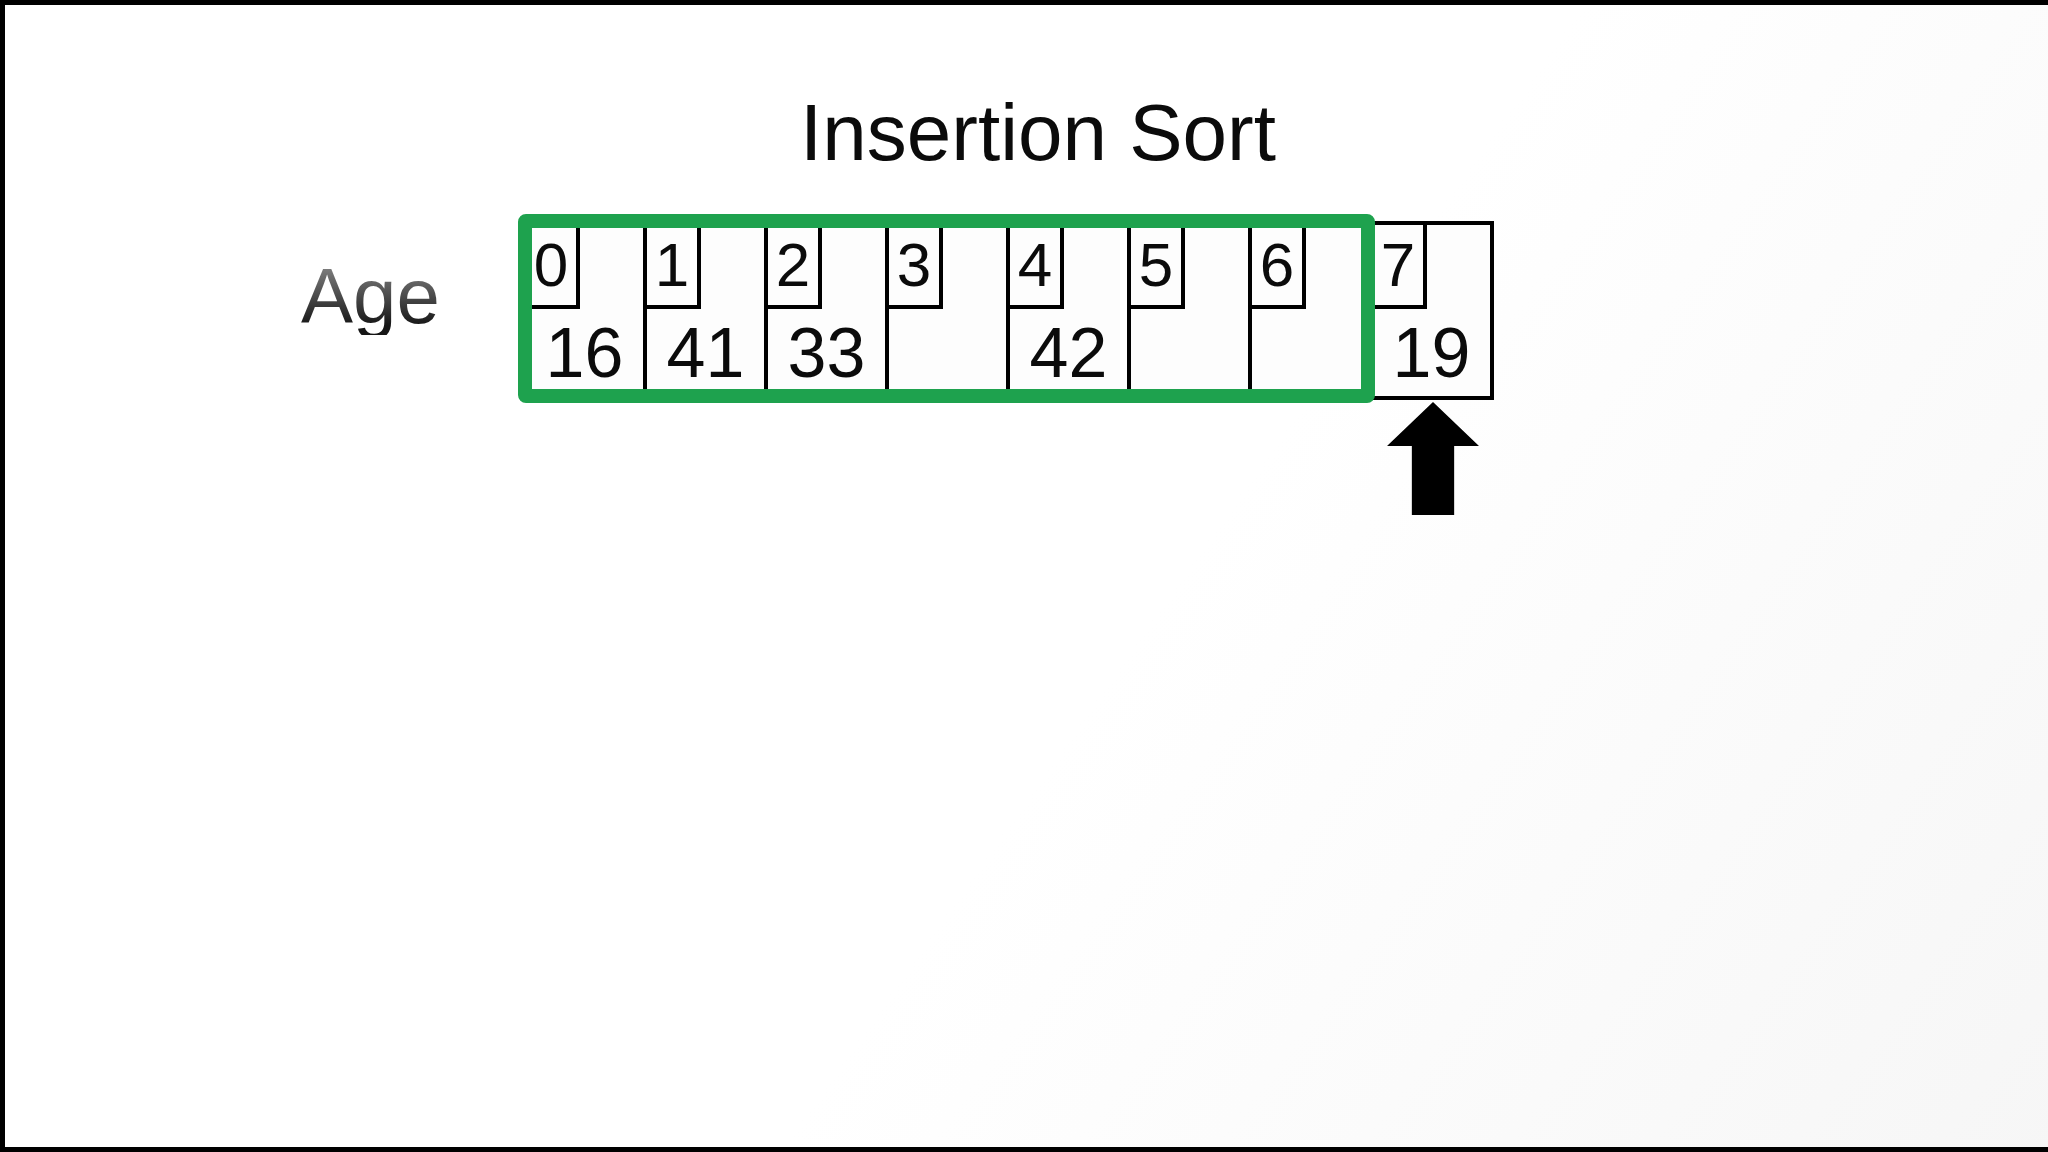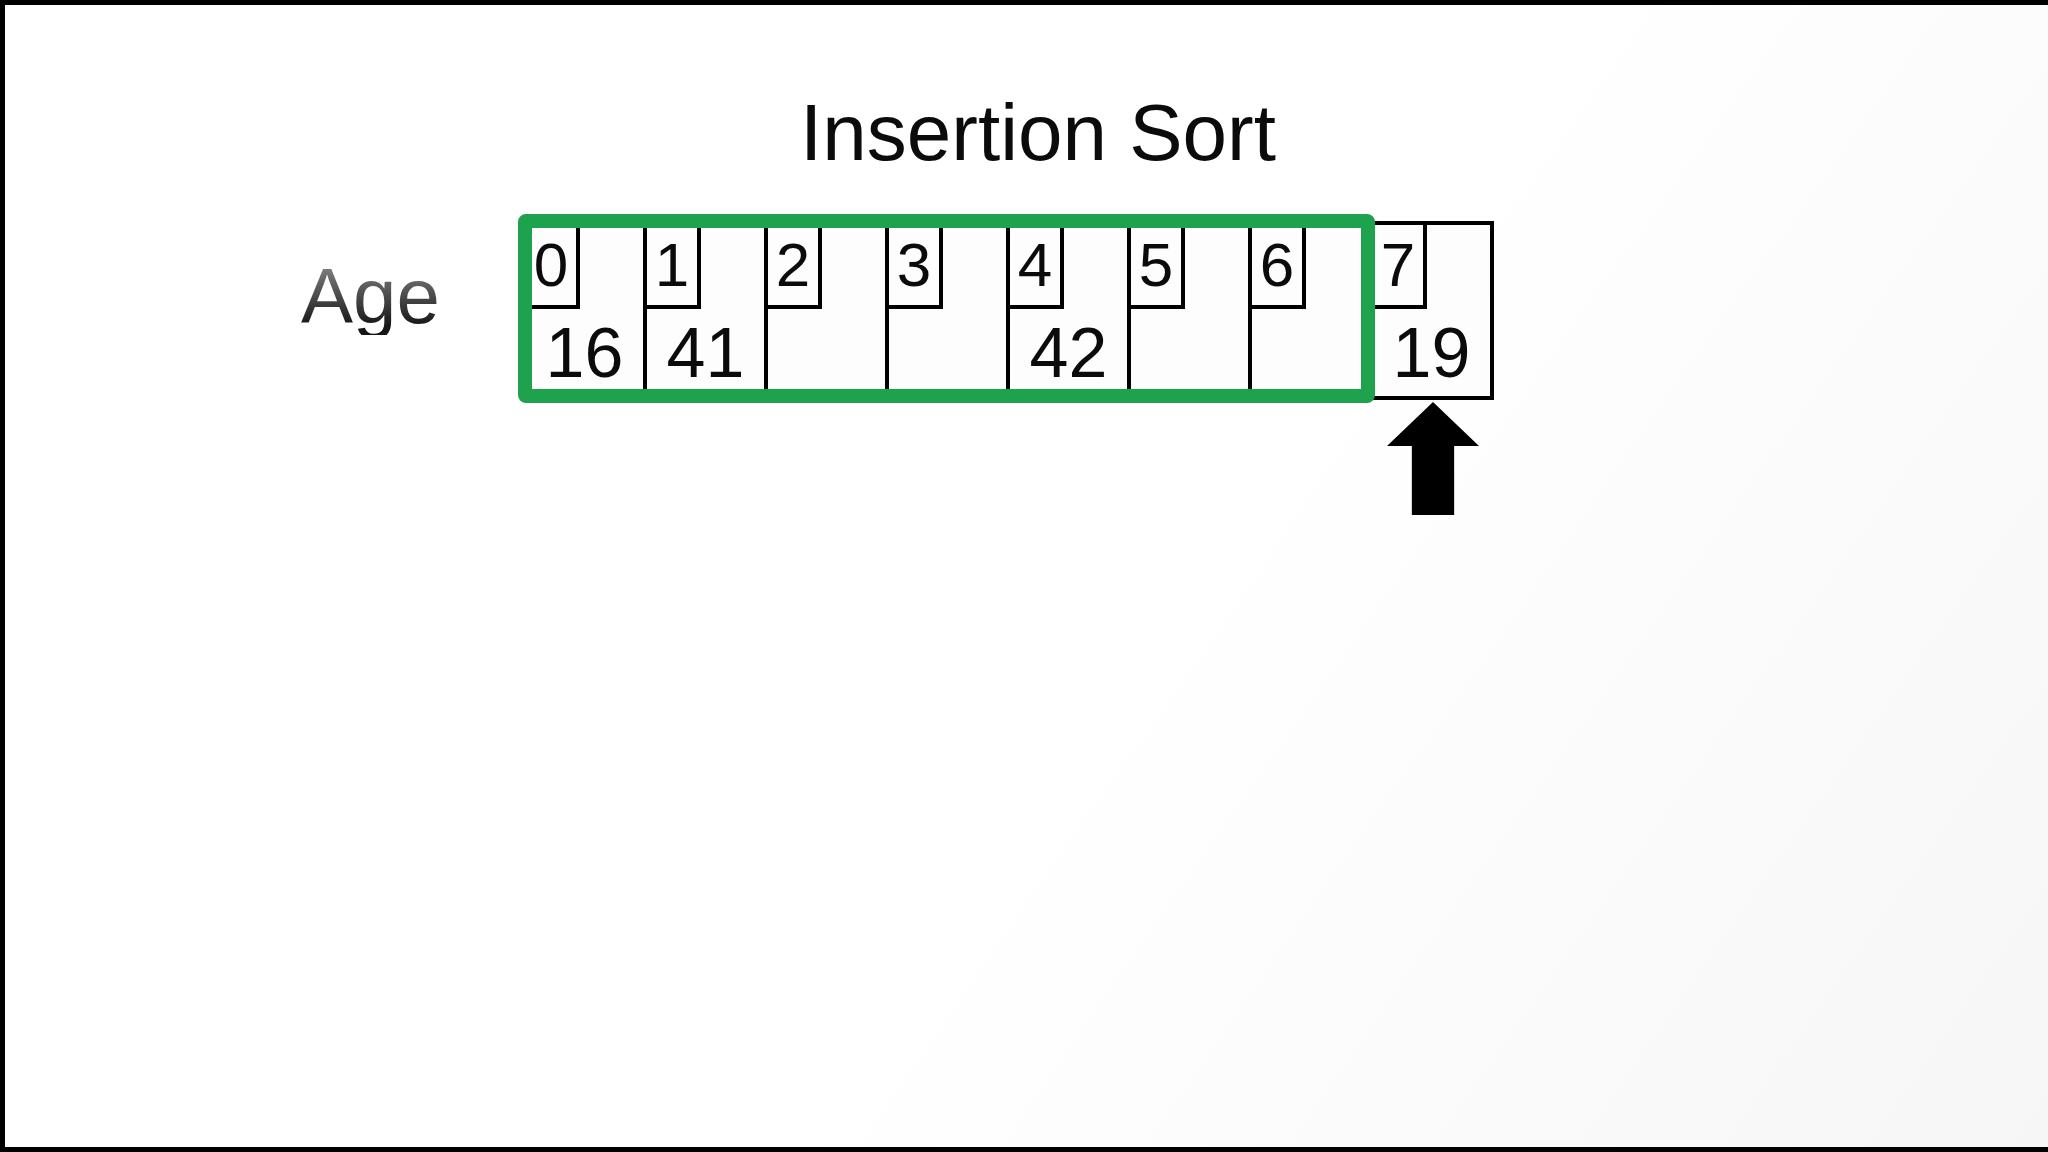--- a/index.html
+++ b/index.html
@@ -145,20 +145,21 @@
     <div class="cell">
       <div class="idx">0</div>
       <div class="val">16</div>
     </div>
     <div class="cell">
       <div class="idx">1</div>
       <div class="val">41</div>
     </div>
     <div class="cell">
       <div class="idx">2</div>
+      <div class="val">33</div>
     </div>
     <div class="cell">
       <div class="idx">3</div>
     </div>
     <div class="cell">
       <div class="idx">4</div>
       <div class="val">42</div>
     </div>
     <div class="cell">
       <div class="idx">5</div>

